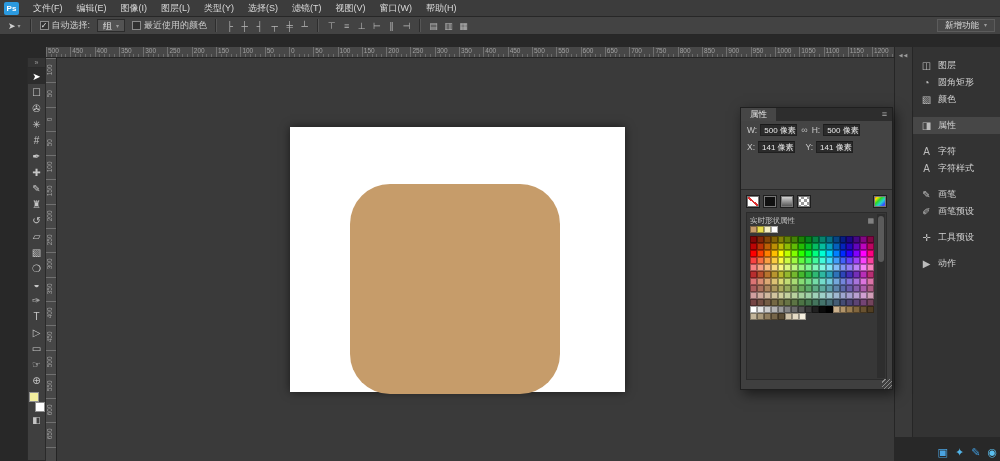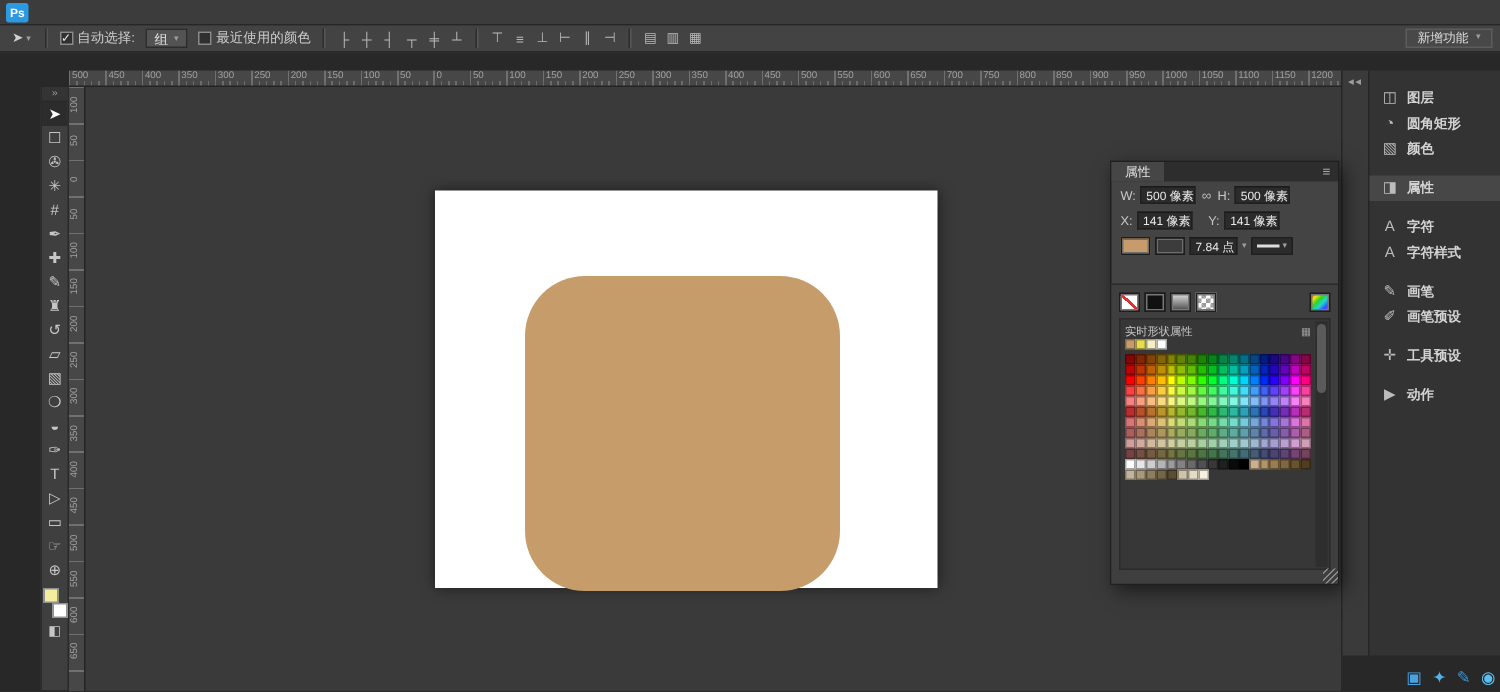--- a/index.html
+++ b/index.html
@@ -122,34 +122,46 @@
   
   .dock-strip { position:absolute; left:894px; top:47px; width:18px; bottom:24px; background:#3a3a3a;
     border-left:1px solid #262626; z-index:8; }
   .strip-collapse { color:#9c9c9c; font-size:5px; letter-spacing:1px; text-align:center; padding-top:5px; }
   .dock { position:absolute; left:912px; top:47px; width:88px; bottom:24px; background:#333333;
     border-left:1px solid #262626; padding-top:10px; z-index:8; }
   .dock-group { margin-bottom:9px; }
   .dock-item { height:17px; display:flex; align-items:center; gap:6px; padding:0 8px; color:#d2d2d2; font-size:9px; }
   .dock-item .ic { width:11px; text-align:center; color:#bcbcbc; font-size:10px; }
   .dock-item.active { background:#474747; }
-  .dock-item .lbl { white-space:nowrap;font-weight:bold; }
+  .dock-item .lbl { white-space:nowrap; }
 
   
   .taskbar { position:absolute; right:3px; bottom:1px; height:15px; display:flex; gap:7px;
     align-items:center; z-index:25; }
   .tb-ic { font-size:11px; line-height:15px; }
 </style>
 </head>
 <body>
 
 <div id="app">
 
   <div class="menubar">
     <div class="ps-logo">Ps</div>
+    <div class="menu-items">
+        <span class="menu-item">文件(F)</span>
+        <span class="menu-item">编辑(E)</span>
+        <span class="menu-item">图像(I)</span>
+        <span class="menu-item">图层(L)</span>
+        <span class="menu-item">类型(Y)</span>
+        <span class="menu-item">选择(S)</span>
+        <span class="menu-item">滤镜(T)</span>
+        <span class="menu-item">视图(V)</span>
+        <span class="menu-item">窗口(W)</span>
+        <span class="menu-item">帮助(H)</span>
+      </div>
   </div>
 
   <div class="optionsbar">
     <span class="opt-tool">
       <span>➤</span>
       <span class="caret">▾</span>
     </span>
     <span class="opt-sep"></span>
     <span class="chk">
       <span class="box">✓</span>
@@ -306,30 +318,20 @@
       <span>H:</span>
       <span class="pp-input">500 像素</span>
     </div>
     <div class="pp-row">
       <span>X:</span>
       <span class="pp-input">141 像素</span>
       <span class="pp-link">&nbsp;</span>
       <span>Y:</span>
       <span class="pp-input">141 像素</span>
     </div>
-    <div class="pp-row">
-      <span class="chip" style="background: rgb(198, 156, 106);"></span>
-      <span class="chip stroke-chip"></span>
-      <span class="pp-input small">7.84 点</span>
-      <span class="caret">▾</span>
-      <span class="stroke-type">
-        <span class="stroke-line"></span>
-        <span class="caret">▾</span>
-      </span>
-    </div>
     <div class="fill-flyout">
       <div class="fill-types">
         <span class="ftchip ft-none"></span>
         <span class="ftchip ft-solid"></span>
         <span class="ftchip ft-gradient"></span>
         <span class="ftchip ft-pattern"></span>
         <span class="ftchip ft-picker"></span>
       </div>
       <div class="swatch-area">
         <div class="recent-label-row">

